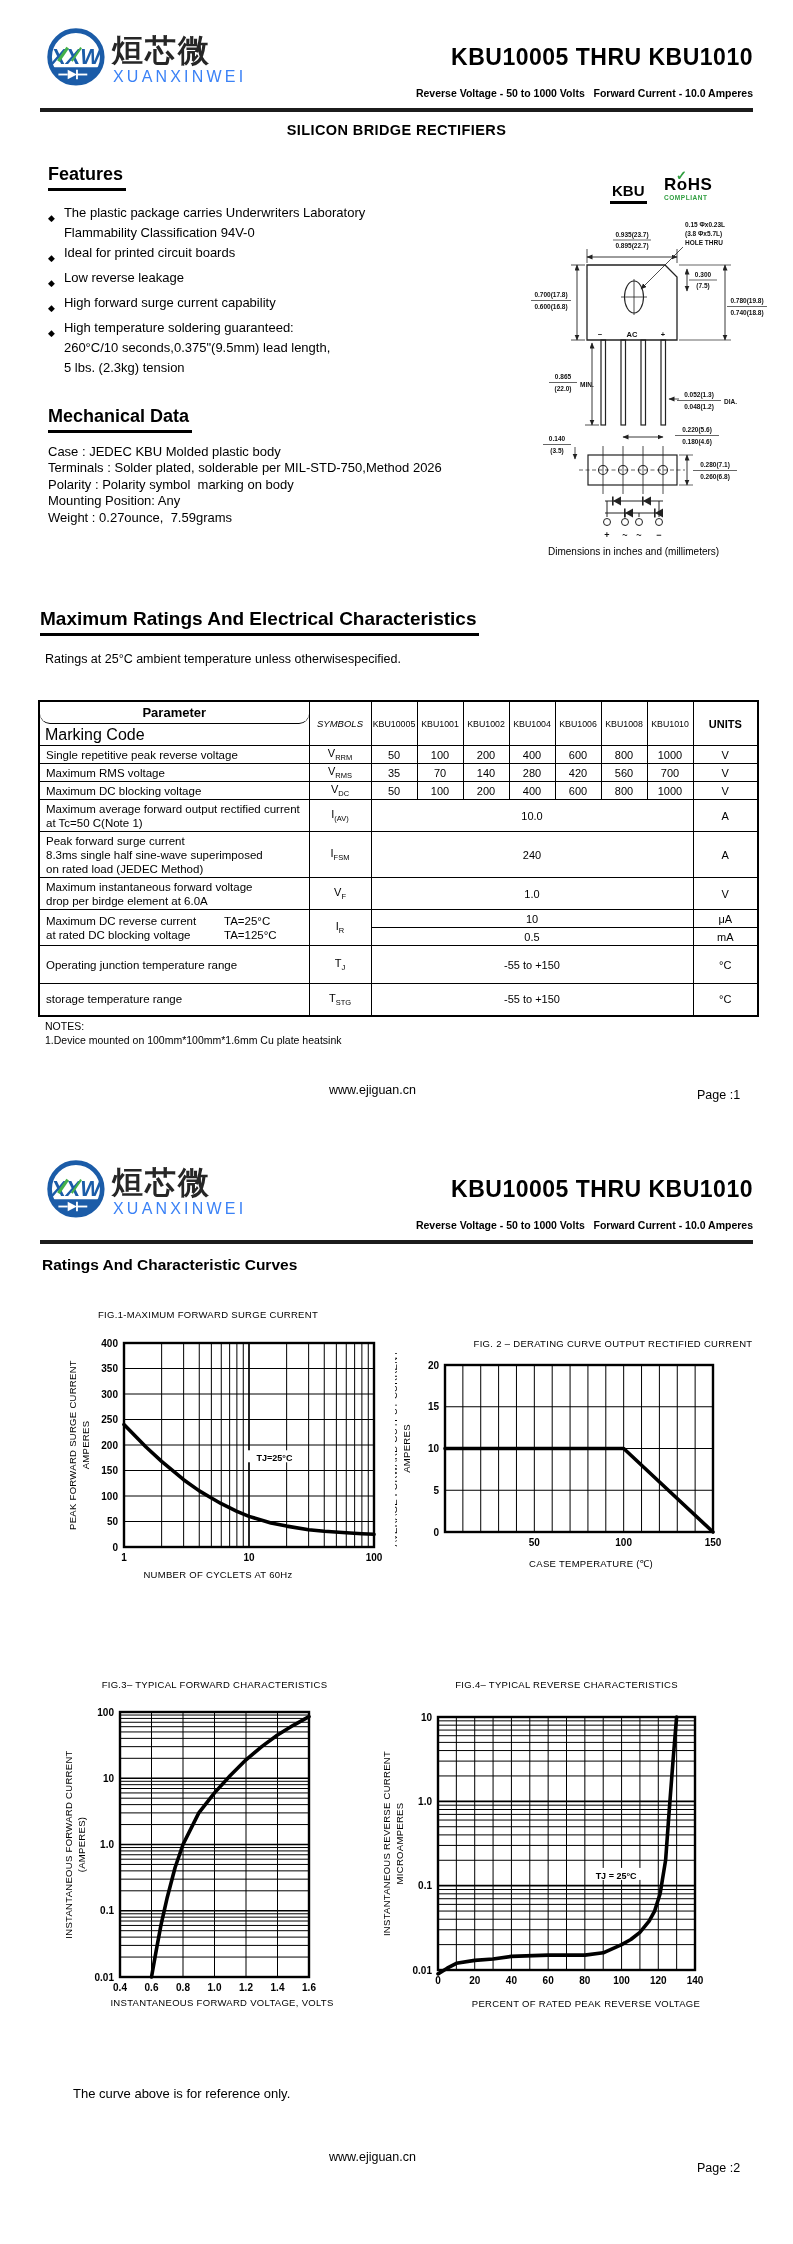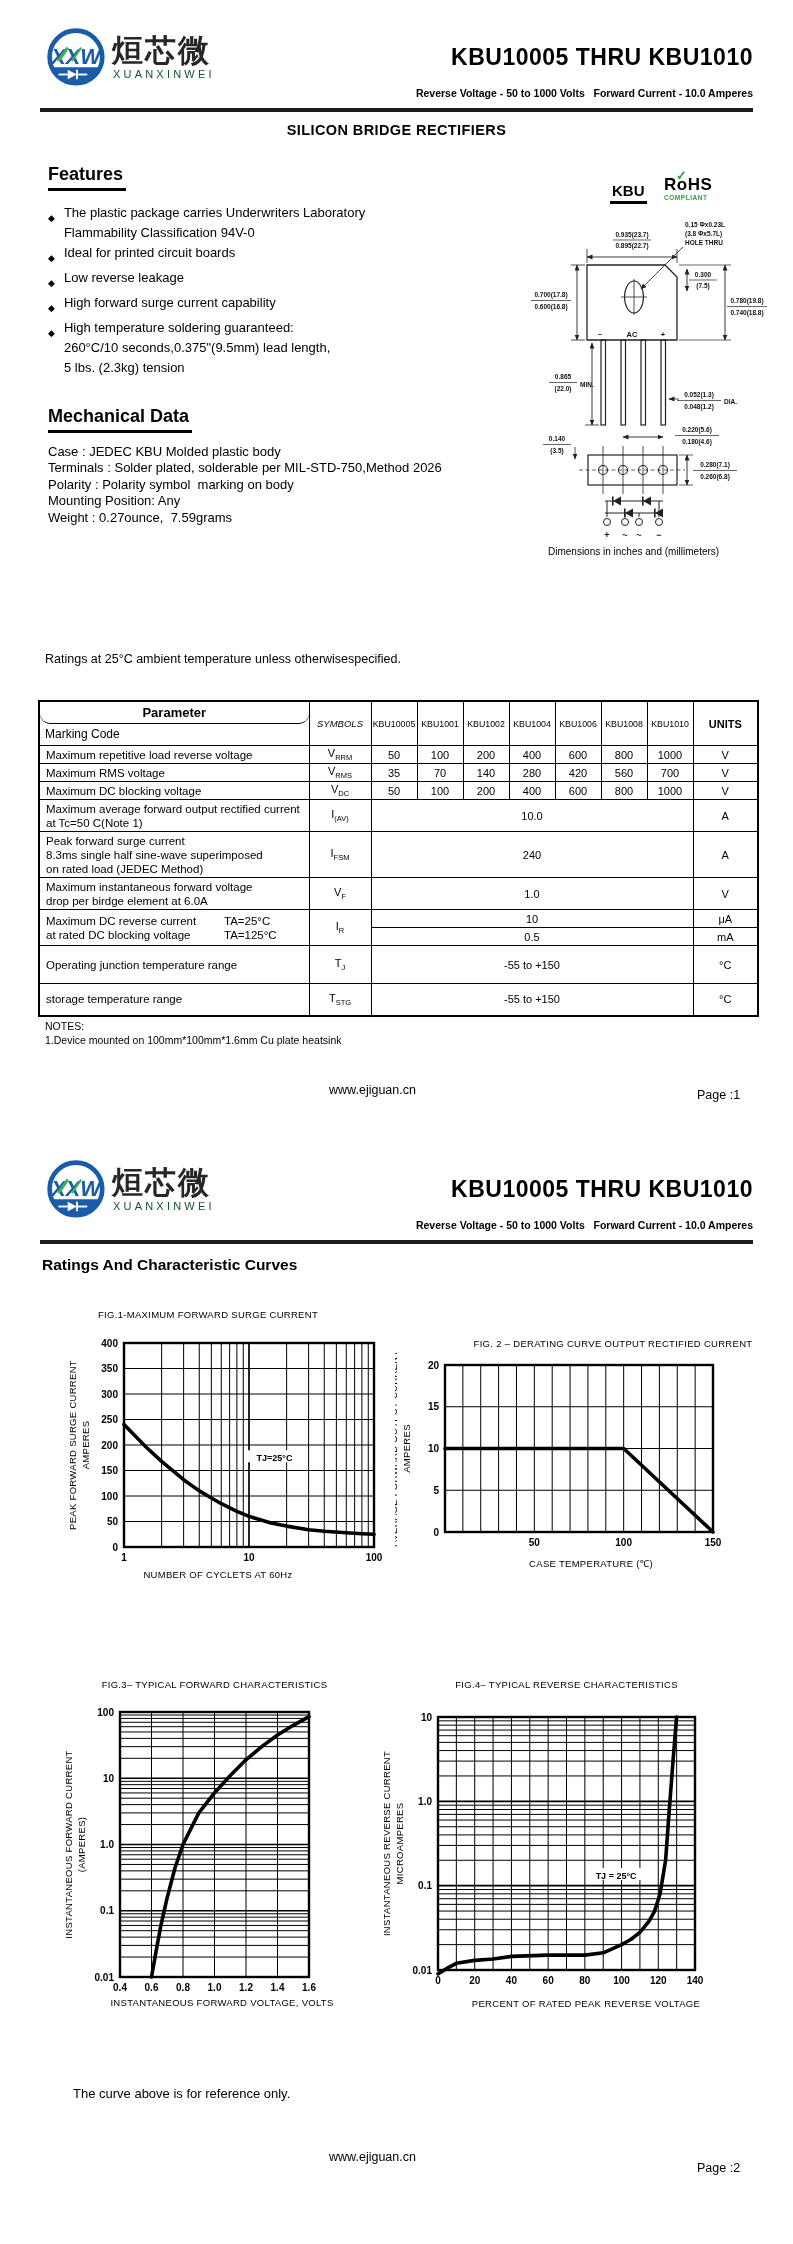--- a/index.html
+++ b/index.html
@@ -3,21 +3,21 @@
 <meta charset="utf-8">
 <style>
   html,body{margin:0;padding:0;background:#888;}
   .page-wrap{position:relative;width:793px;height:2244px;background:#fff;margin:0 auto;
              font-family:"Liberation Sans",sans-serif;color:#000;overflow:hidden;}
   .abs{position:absolute;}
   .rule{position:absolute;left:40px;width:713px;height:4px;background:#1c1c1c;}
   .doc-title{position:absolute;left:333px;width:420px;text-align:right;font-size:23px;font-weight:bold;letter-spacing:0.5px;}
   .doc-sub{position:absolute;left:260px;width:493px;text-align:right;font-size:10.5px;font-weight:bold;white-space:pre;}
   .logo-cn{position:absolute;left:112px;font-size:31px;font-weight:bold;color:#262626;letter-spacing:2px;}
-  .logo-en{position:absolute;left:113px;font-size:11px;color:#14532d;letter-spacing:3.2px;}
+  .logo-en{position:absolute;left:113px;font-size:16px;color:#3b82f6;letter-spacing:3.2px;}
   .center-head{position:absolute;left:0;width:793px;text-align:center;font-size:14.5px;font-weight:bold;letter-spacing:0.4px;}
   .sec-head{position:absolute;font-weight:bold;border-bottom:3px solid #000;padding:0 3px 3px 0;}
   .feat-list{position:absolute;left:48px;top:203px;width:345px;font-size:13px;line-height:20px;}
   .feat{display:flex;}
   .feat .blt{font-size:9px;margin:5px 9px 0 0;flex:0 0 auto;}
   .mech{position:absolute;left:48px;top:444px;width:400px;font-size:13px;line-height:16.4px;}
   .mech b{font-weight:normal;}
   .mech span{white-space:pre-wrap;}
   .kbu-lbl{position:absolute;left:610px;top:182px;font-size:15px;font-weight:bold;border-bottom:3px solid #000;padding:0 2px 2px 2px;}
   .rohs{position:absolute;left:664px;top:176px;width:70px;}
@@ -27,21 +27,21 @@
   .pkg text{font-family:"Liberation Sans",sans-serif;font-size:6.5px;font-weight:bold;fill:#111;}
   .pkg .mk{font-size:7.5px;}
   .pkg .tl{font-size:9px;}
   .pkg-cap{position:absolute;left:548px;top:546px;font-size:10px;}
   .note-line{position:absolute;font-size:12.5px;}
   .ratings-table{position:absolute;left:38px;top:700px;border-collapse:collapse;table-layout:fixed;width:719px;}
   .ratings-table td{border:1px solid #000;font-size:11px;text-align:center;vertical-align:middle;padding:0;overflow:hidden;}
   .ratings-table{border:2px solid #000;}
   td.pl{text-align:left;padding:1px 4px 1px 6px;font-size:11.5px;line-height:14px;}
   .ph1{font-weight:bold;font-size:13px;height:21px;line-height:21px;text-align:center;border-bottom:1px solid #000;border-radius:10px;}
-  .ph2{font-size:12px;text-align:left;padding:0 0 0 5px;height:21px;line-height:21px;}
+  .ph2{font-size:16px;text-align:left;padding:0 0 0 5px;height:21px;line-height:21px;}
   td.symhdr{font-style:italic;font-size:9.5px;}
   td.modhdr{font-size:8.8px;}
   td.unithdr{font-size:11px;font-weight:bold;}
   td.sym sub{font-size:7.5px;}
   .irl{display:flex;}
   .irl .p{width:178px;}
   .notes{position:absolute;left:45px;top:1019px;font-size:10.5px;line-height:14px;}
   .foot-url{position:absolute;left:0;width:745px;text-align:center;font-size:12.5px;}
   .foot-page{position:absolute;left:697px;font-size:12.5px;}
   .sec2-head{position:absolute;left:42px;top:1256px;font-size:15.5px;font-weight:bold;}
@@ -247,20 +247,21 @@
       <circle cx="204" cy="309" r="3.5"></circle>
         <circle cx="224" cy="309" r="3.5"></circle>
     </g>
     <text class="tl" x="172" y="325" text-anchor="middle">+</text>
     <text class="tl" x="190" y="325" text-anchor="middle">~</text>
     <text class="tl" x="204" y="325" text-anchor="middle">~</text>
     <text class="tl" x="224" y="325" text-anchor="middle">−</text>
   </svg>
   <div class="pkg-cap">Dimensions in inches and (millimeters)</div>
 
+  <div class="sec-head" style="left:40px;top:608px;font-size:19px;">Maximum Ratings And Electrical Characteristics</div>
   <div class="note-line" style="left:45px;top:652px;">Ratings at 25°C ambient temperature unless otherwisespecified.</div>
 
   <table class="ratings-table">
     <colgroup>
       <col style="width:270px">
         <col style="width:62px">
       <col style="width:46px">
         <col style="width:46px">
         <col style="width:46px">
         <col style="width:46px">
@@ -279,21 +280,21 @@
       <td class="modhdr">KBU10005</td>
       <td class="modhdr">KBU1001</td>
       <td class="modhdr">KBU1002</td>
       <td class="modhdr">KBU1004</td>
       <td class="modhdr">KBU1006</td>
       <td class="modhdr">KBU1008</td>
       <td class="modhdr">KBU1010</td>
       <td class="unithdr">UNITS</td>
     </tr>
     <tr style="height:18px">
-      <td class="pl">Maximum repetitive load reverse voltage</td>
+      <td class="pl">Single repetitive peak reverse voltage</td>
       <td class="sym"><span>V</span><sub>RRM</sub></td>
       <td>50</td>
           <td>100</td>
       <td>200</td>
           <td>400</td>
       <td>600</td>
           <td>800</td>
       <td>1000</td>
       <td>V</td>
     </tr>

